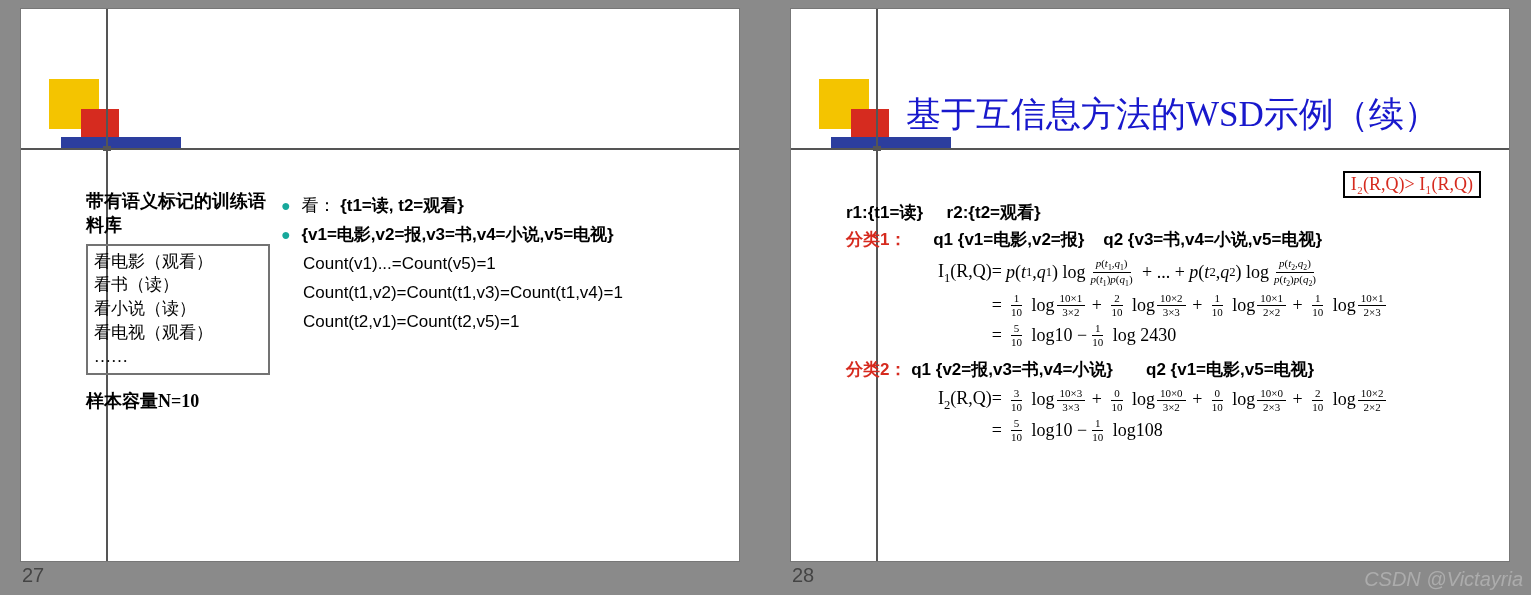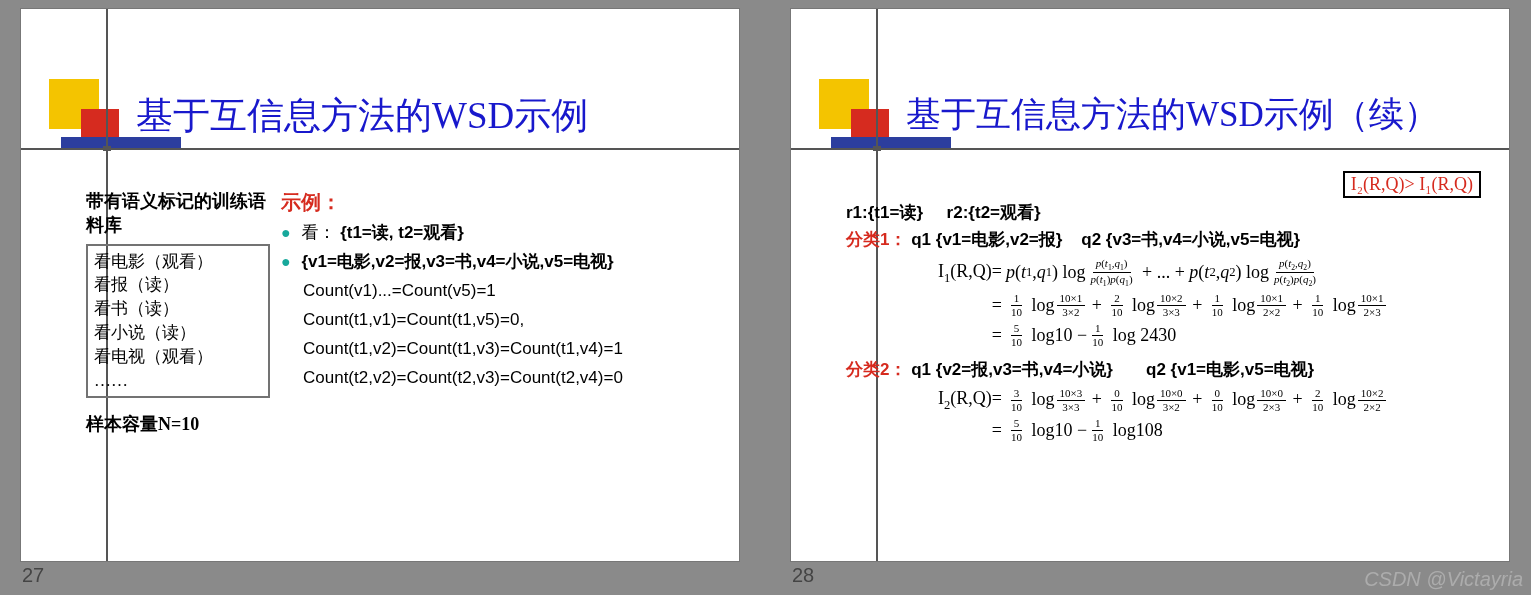--- a/index.html
+++ b/index.html
@@ -110,49 +110,45 @@
 
 <div class="slide-wrap">
   <div class="slide">
     <div class="deco">
       <div class="sq-yellow"></div>
         <div class="sq-red"></div>
         <div class="sq-blue"></div>
     </div>
     <div class="hline"></div>
     <div class="vline"></div>
-    <div class="title">基于互信息方法的WSD示例</div>
     <div class="body">
       <div class="col-left">
         <div>带有语义标记的训练语料库</div>
         <div class="framebox">
           <div>看电影（观看）</div>
-          <div>看报（读）</div>
           <div>看书（读）</div>
           <div>看小说（读）</div>
           <div>看电视（观看）</div>
           <div>……</div>
         </div>
         <div style="margin-top:14px;">样本容量N=10</div>
       </div>
       <div class="col-right">
-        <div class="red" style="font-size:20px;">示例：</div>
         <div class="bline">
           <span class="bullet">●</span>
           <span>看：</span>
           <span class="bold">{t1=读, t2=观看}</span>
         </div>
         <div class="bline">
           <span class="bullet">●</span>
           <span class="bold">{v1=电影,v2=报,v3=书,v4=小说,v5=电视}</span>
         </div>
         <div class="bline" style="padding-left:22px;">Count(v1)...=Count(v5)=1</div>
-        <div class="bline" style="padding-left:22px;">Count(t1,v1)=Count(t1,v5)=0,</div>
         <div class="bline" style="padding-left:22px;">Count(t1,v2)=Count(t1,v3)=Count(t1,v4)=1</div>
-        <div class="bline" style="padding-left:22px;">Count(t2,v2)=Count(t2,v3)=Count(t2,v4)=0</div>
+        <div class="bline" style="padding-left:22px;">Count(t2,v1)=Count(t2,v5)=1</div>
       </div>
     </div>
   </div>
   <div class="pagenum">27</div>
 </div>
 
 <div class="slide-wrap">
   <div class="slide">
     <div class="deco">
       <div class="sq-yellow"></div>
@@ -161,21 +157,21 @@
     </div>
     <div class="hline"></div>
     <div class="vline"></div>
     <div class="title" style="font-size:35px;">基于互信息方法的WSD示例（续）</div>
     <div class="highlight-box">I₂(R,Q)&gt; I₁(R,Q)</div>
 
     <div style="position:absolute; top:188px; left:55px; right:20px;">
       <div class="s2-row bold" style="white-space:pre;">r1:{t1=读}     r2:{t2=观看}</div>
       <div class="s2-row">
         <span class="red">分类1：</span>
-        <span class="bold" style="white-space:pre;">q1 {v1=电影,v2=报}    q2 {v3=书,v4=小说,v5=电视}</span>
+        <span class="bold" style="white-space:pre;margin-left:22px;">q1 {v1=电影,v2=报}    q2 {v3=书,v4=小说,v5=电视}</span>
       </div>
 
       <div class="eqblock">
         <div class="eqline">
           <span class="eqlhs">I<sub>1</sub>(R,Q)=</span>
           <span style="font-style:italic;">p</span>(<span style="font-style:italic;">t</span><sub>1</sub>,<span style="font-style:italic;">q</span><sub>1</sub>)&nbsp;log
           <span class="frac">
               <span class="num"><i>p</i>(<i>t</i><sub>1</sub>,<i>q</i><sub>1</sub>)</span>
               <span class="den"><i>p</i>(<i>t</i><sub>1</sub>)<i>p</i>(<i>q</i><sub>1</sub>)</span>
             </span>

